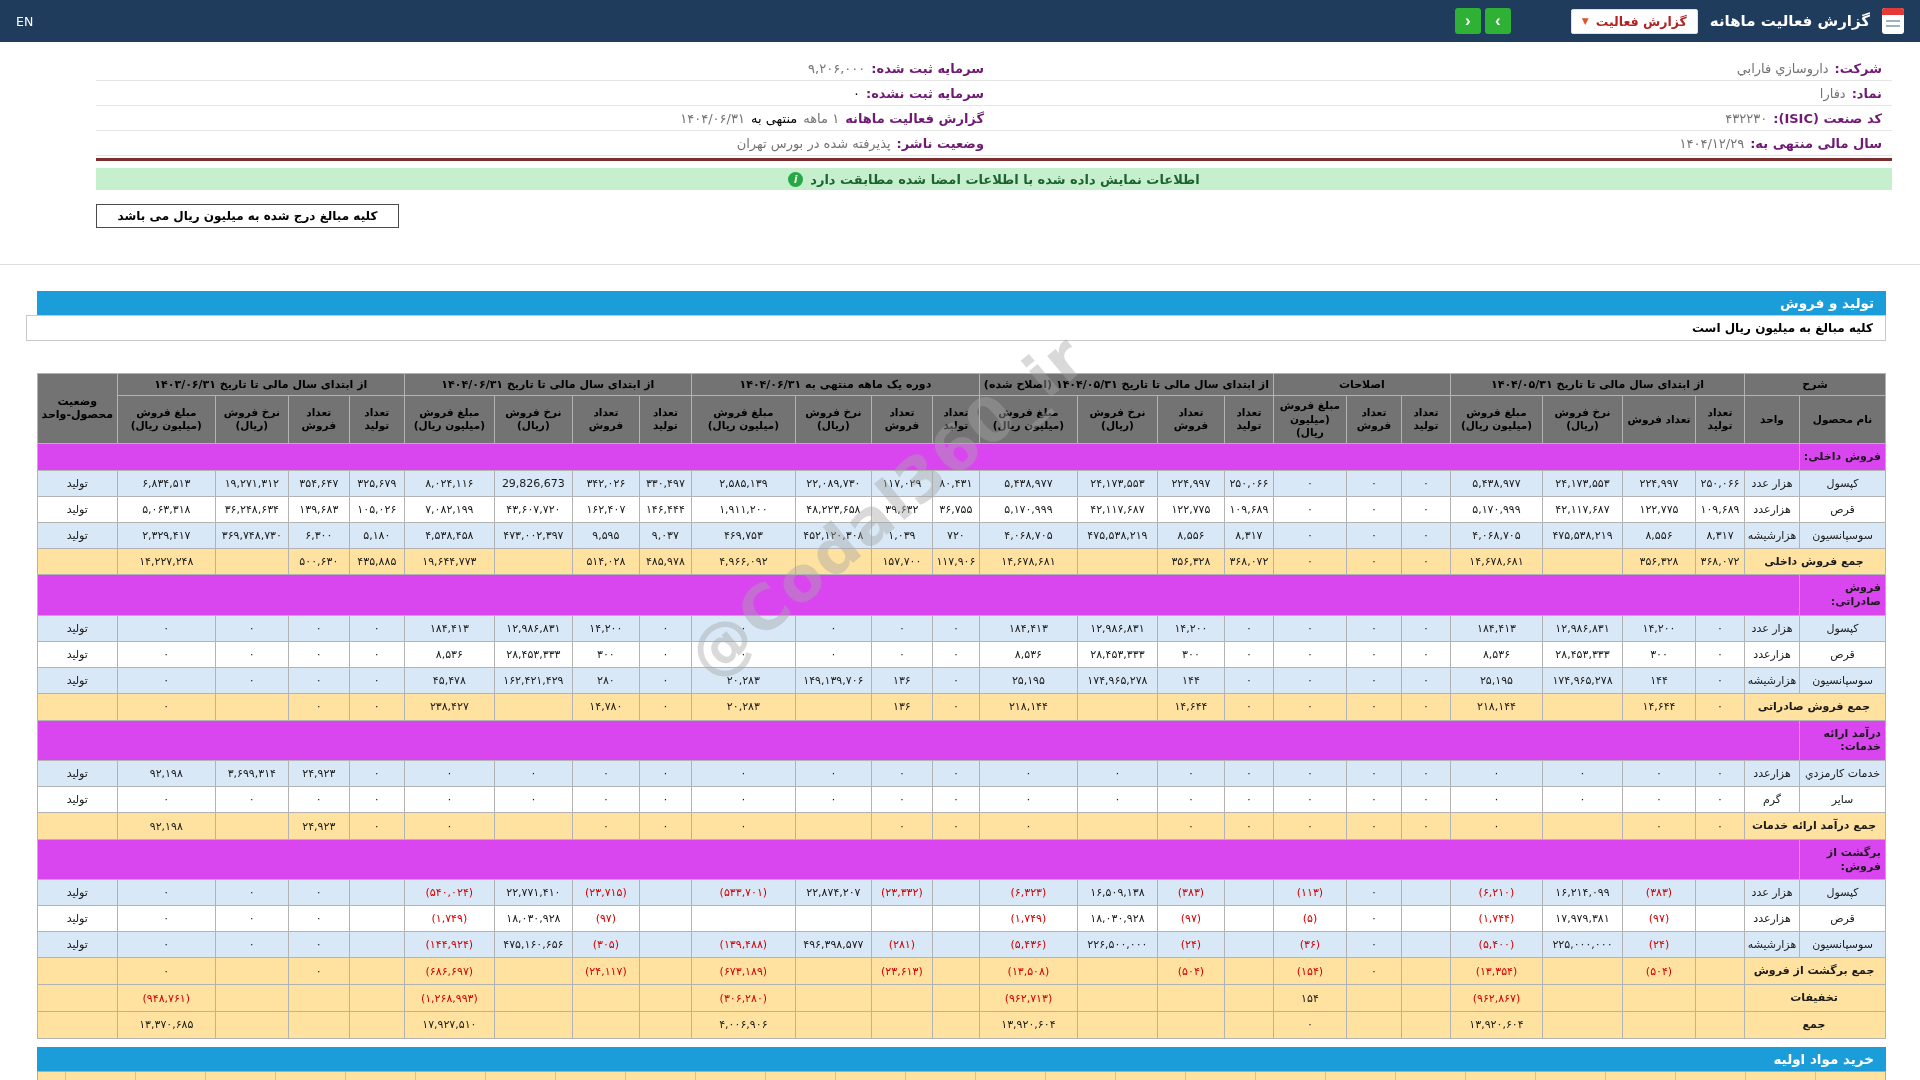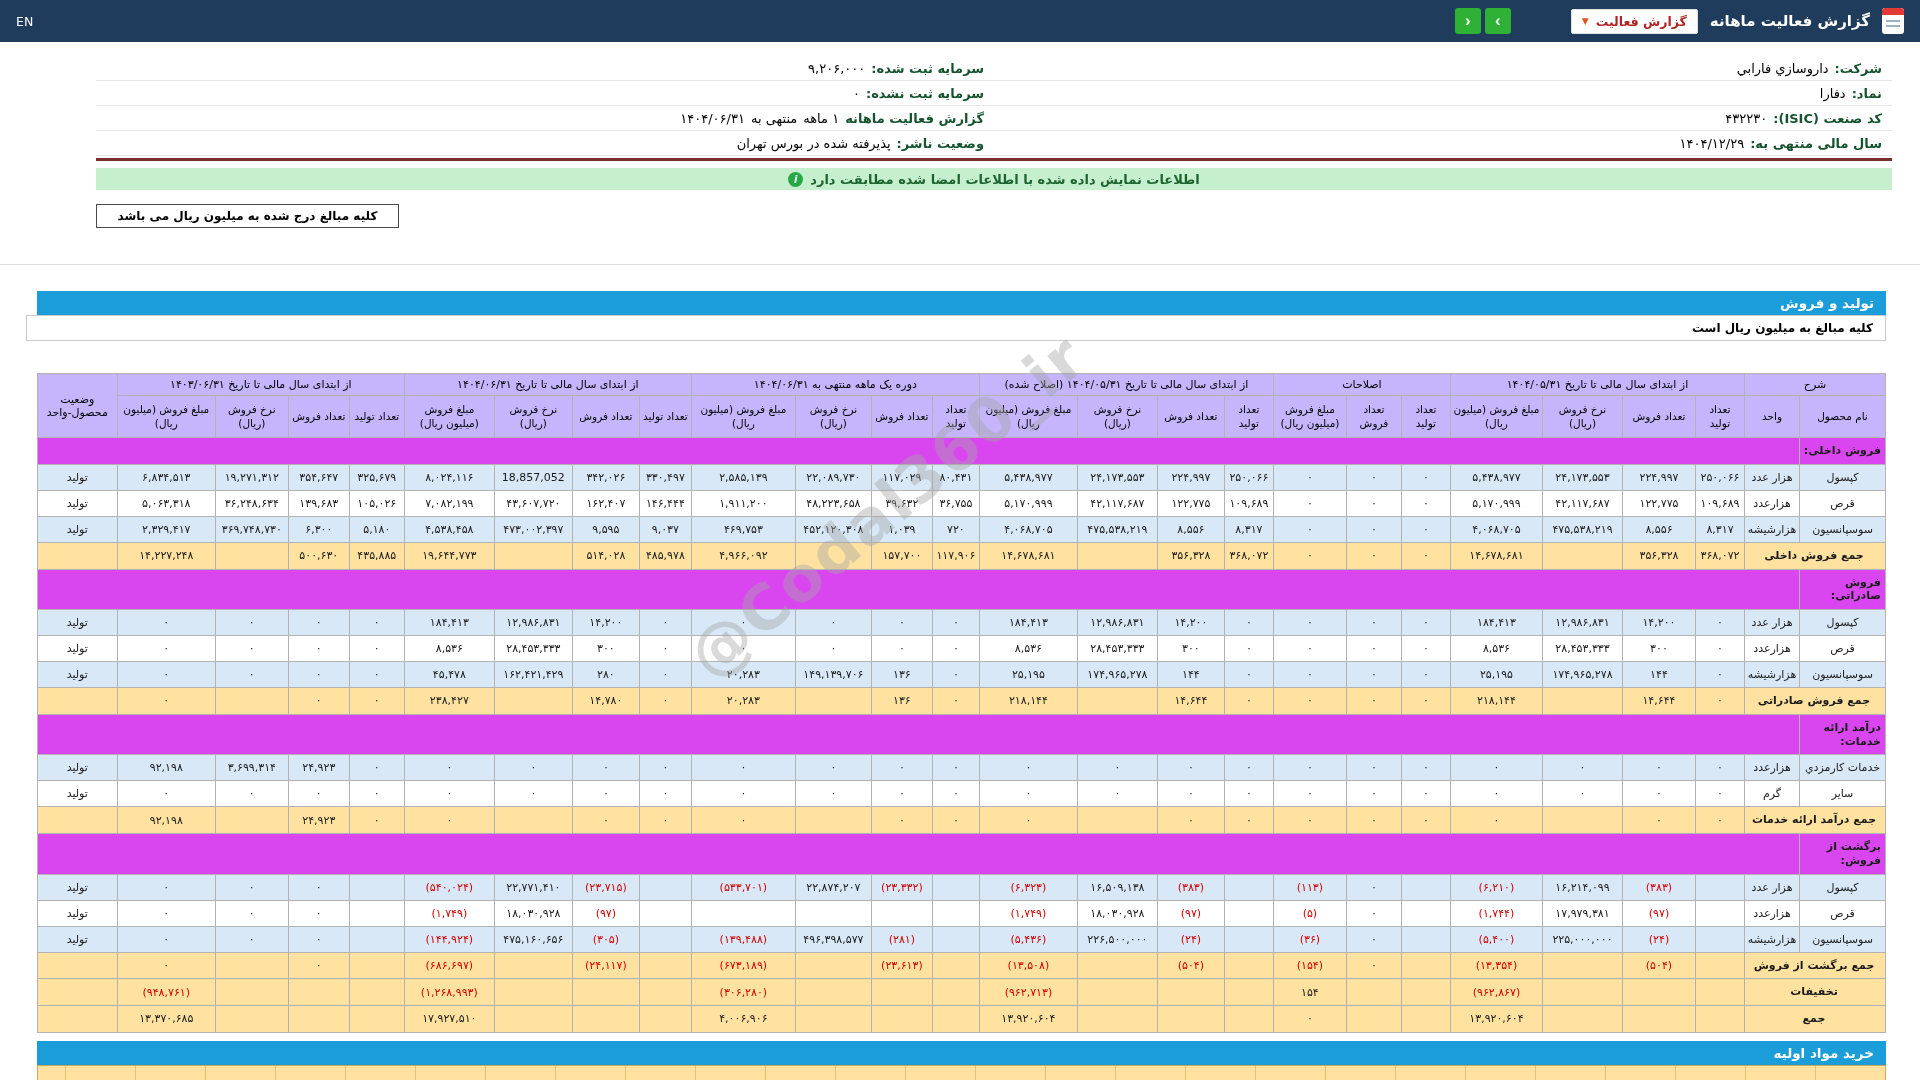--- a/index.html
+++ b/index.html
@@ -30,23 +30,23 @@
     width:26px; height:26px; background:#2eb135; border-radius:3px; color:#fff;
     display:flex; align-items:center; justify-content:center; font-size:17px; font-weight:bold;
     cursor:pointer; border:none;
   }
   .spacer{ flex:1; }
   .en-link{ color:#fff; font-size:12.5px; cursor:pointer; }
   
   .info{ display:flex; margin:14px 28px 0 96px; }
   .info-half{ flex:1; }
   .info-row{ display:flex; align-items:center; gap:6px; height:25px; padding:0 10px; border-bottom:1px solid #e6e6e6; font-size:13px;}
-  .info-label{ font-weight:bold; color:#14532d; }
+  .info-label{ font-weight:bold; color:#701a75; }
   .info-value{ color:#000; }
-  .info-value.red{ color:#000000; }
+  .info-value.red{ color:#737373; }
   .red-rule{ height:3px; background:#7b2e2e; margin:2px 28px 0 96px; }
   
   .green-bar{
     margin:7px 28px 0 96px; height:22px; background:#c6efce;
     display:flex; align-items:center; justify-content:center; gap:7px;
     font-size:13px; font-weight:bold; color:#1d6330;
   }
   .info-icon{
     width:15px; height:15px; border-radius:50%; background:#28a745; color:#fff;
     font-size:10px; font-weight:bold; display:flex; align-items:center; justify-content:center;
@@ -65,21 +65,21 @@
   .subtitle-row{
     margin:0 34px 0 26px; background:#fff; border:1px solid #c9c9c9;
     font-size:12px; font-weight:bold; padding:5px 12px; text-align:right; color:#000;
   }
   
   .prod-table{
     margin:32px 34px 0 37px; border-collapse:collapse; table-layout:fixed; width:1849px;
     direction:rtl;
   }
   .prod-table th, .prod-table td{ border:1px solid #b3b3b3; text-align:center; vertical-align:middle; }
-  .prod-table thead th{ background:#c4b5fd; color:#000; font-weight:normal; padding:3px 2px; }
+  .prod-table thead th{ background:#737373; color:#000; font-weight:bold; padding:3px 2px; }
   .gh{ font-size:11px; height:22px; }
   .sh{ font-size:10.5px; line-height:1.3; height:42px; }
   .prod-table td{ padding:6px 2px; font-size:11px; }
   .r-blue td{ background:#d8e8f7; }
   .r-white td{ background:#ffffff; }
   .section-row td{ background:#d946ef; }
   .sec-label{ font-weight:bold; font-size:11.5px; text-align:right !important; padding-right:4px !important; line-height:1.25; }
   .total-row td{ background:#ffe2a0; }
   .total-label{ font-weight:bold; font-size:11px; text-align:center; padding-right:4px !important; line-height:1.25; }
   .num{ direction:ltr; white-space:nowrap; color:#1a1a1a; }
@@ -258,21 +258,21 @@
         <td class="num">۲۵۰,۰۶۶</td>
         <td class="num">۲۲۴,۹۹۷</td>
         <td class="num">۲۴,۱۷۳,۵۵۳</td>
         <td class="num">۵,۴۳۸,۹۷۷</td>
         <td class="num">۸۰,۴۳۱</td>
         <td class="num">۱۱۷,۰۲۹</td>
         <td class="num">۲۲,۰۸۹,۷۳۰</td>
         <td class="num">۲,۵۸۵,۱۳۹</td>
         <td class="num">۳۳۰,۴۹۷</td>
         <td class="num">۳۴۲,۰۲۶</td>
-        <td class="num">18,857,052</td>
+        <td class="num">29,826,673</td>
         <td class="num">۸,۰۲۴,۱۱۶</td>
         <td class="num">۳۲۵,۶۷۹</td>
         <td class="num">۳۵۴,۶۴۷</td>
         <td class="num">۱۹,۲۷۱,۳۱۲</td>
         <td class="num">۶,۸۳۴,۵۱۳</td>
         <td class="status-cell">تولید</td>
       </tr>
       <tr class="r-white">
         <td class="name-cell">قرص</td>
         <td class="unit-cell">هزارعدد</td>

